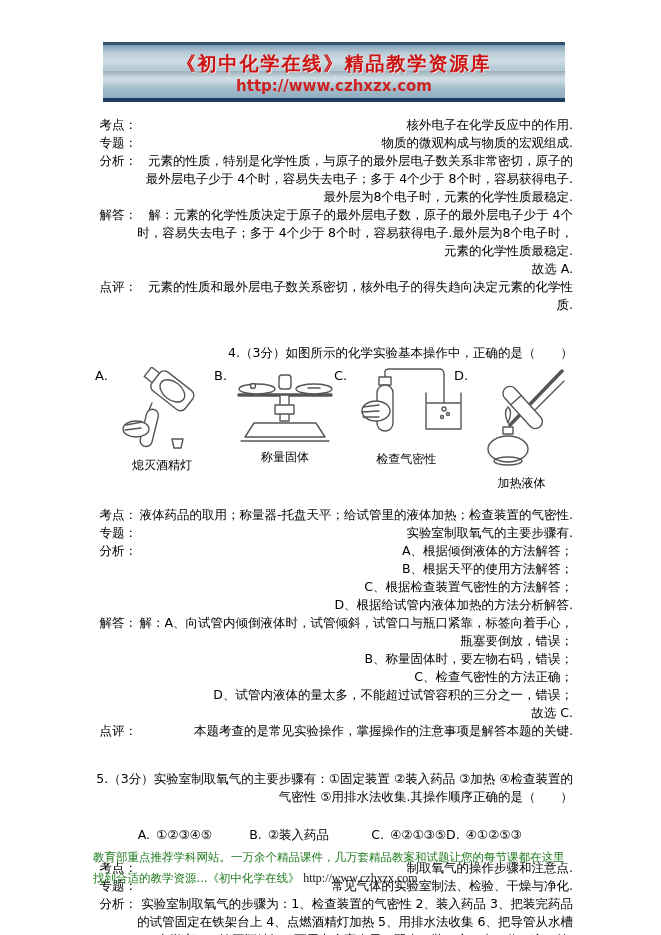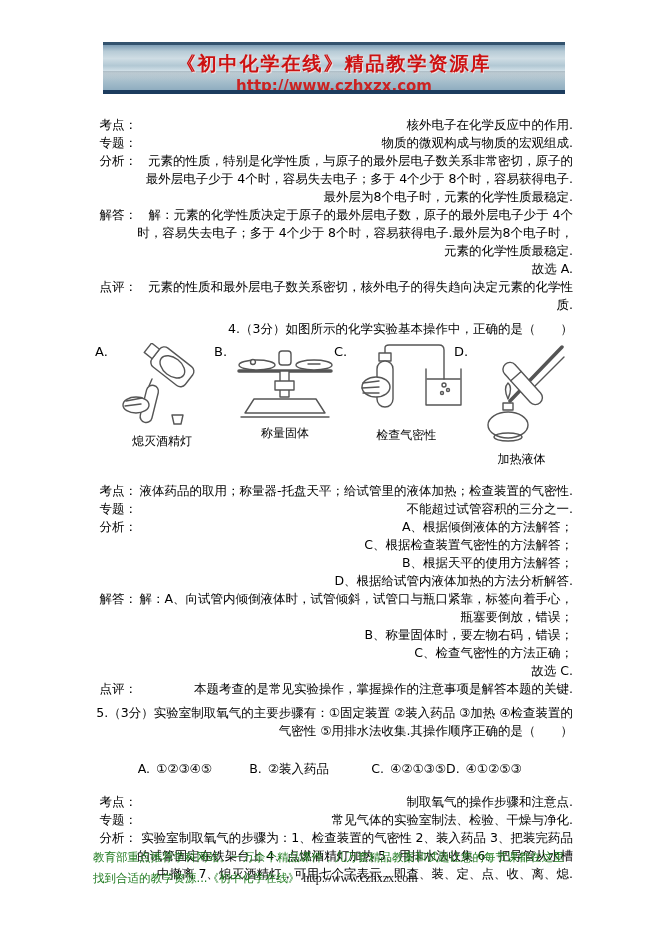--- a/index.html
+++ b/index.html
@@ -2,21 +2,21 @@
 <html><head>
 <meta charset="utf-8">
 <style>
   * { box-sizing: border-box; }
   html,body { margin:0; padding:0; background:#ffffff; }
   body { width:661px; height:935px; font-family:"DejaVu Sans", sans-serif; color:#000; }
   .page { position:relative; width:661px; height:935px; background:#fff; overflow:hidden; }
 
   
   .banner {
-    position:absolute; left:103px; top:42px; width:462px; height:52px;
+    position:absolute; left:103px; top:42px; width:462px; height:60px;
     border-top:3px solid #33536e; border-bottom:4px solid #1c3c5e;
     background:
       linear-gradient(180deg, #7d9db5 0%, #b7cbd6 14%, #cfdde4 30%,
                       #b2c8d4 46%, #dce8ee 62%, #a7bfcc 80%, #8fadc0 100%);
     text-align:center; overflow:hidden;
   }
   .banner::after{
     content:""; position:absolute; left:0; right:0; top:26px; height:10px;
     background:linear-gradient(180deg, rgba(60,80,95,.25), rgba(255,255,255,0));
   }
@@ -29,21 +29,21 @@
     text-decoration:none; position:relative; z-index:2;
   }
 
   
   .content { position:absolute; left:95px; top:116px; width:478px;
              font-size:12.5px; line-height:18px;text-align:right; }
   .qa-row { display:flex; }
   .qa-label { flex:0 0 42px; white-space:nowrap; }
   .qa-text { flex:1; }
 
-  .q-stem { margin-top:6px; }
+  .q-stem { margin-top:30px; }
   .q-stem span { display:inline; }
 
   
   .figure-row { display:flex; margin-top:5px; align-items:flex-start; }
   .fig { display:flex; width:120px; }
   .fig-key { font-size:13px; margin-right:2px; }
   .fig-body { display:flex; flex-direction:column; align-items:center; flex:1; }
   .fig-caption { font-size:12px; margin-top:1px; white-space:nowrap; }
   .art { display:block; }
   .art path, .art rect, .art line, .art ellipse, .art circle, .art polyline {
@@ -195,49 +195,53 @@
       </div>
     </div>
 
     <div class="answers">
       <div class="qa-row">
         <span class="qa-label">考点：</span>
         <span class="qa-text">液体药品的取用；称量器-托盘天平；给试管里的液体加热；检查装置的气密性.</span>
       </div>
       <div class="qa-row">
         <span class="qa-label">专题：</span>
-        <span class="qa-text">不能超过试管容积的三分之一.</span>
+        <span class="qa-text">实验室制取氧气的主要步骤有.</span>
       </div>
       <div class="qa-row">
         <span class="qa-label">分析：</span>
         <span class="qa-text">A、根据倾倒液体的方法解答；</span>
       </div>
       <div class="qa-row">
         <span class="qa-label"></span>
+        <span class="qa-text">B、根据天平的使用方法解答；</span>
+      </div>
+      <div class="qa-row">
+        <span class="qa-label"></span>
         <span class="qa-text">C、根据检查装置气密性的方法解答；</span>
-      </div>
-      <div class="qa-row">
-        <span class="qa-label"></span>
-        <span class="qa-text">B、根据天平的使用方法解答；</span>
       </div>
       <div class="qa-row">
         <span class="qa-label"></span>
         <span class="qa-text">D、根据给试管内液体加热的方法分析解答.</span>
       </div>
       <div class="qa-row">
         <span class="qa-label">解答：</span>
         <span class="qa-text">解：A、向试管内倾倒液体时，试管倾斜，试管口与瓶口紧靠，标签向着手心，瓶塞要倒放，错误；</span>
       </div>
       <div class="qa-row">
         <span class="qa-label"></span>
         <span class="qa-text">B、称量固体时，要左物右码，错误；</span>
       </div>
       <div class="qa-row">
         <span class="qa-label"></span>
         <span class="qa-text">C、检查气密性的方法正确；</span>
+      </div>
+      <div class="qa-row">
+        <span class="qa-label"></span>
+        <span class="qa-text">D、试管内液体的量太多，不能超过试管容积的三分之一，错误；</span>
       </div>
       <div class="qa-row">
         <span class="qa-label"></span>
         <span class="qa-text">故选 C.</span>
       </div>
       <div class="qa-row">
         <span class="qa-label">点评：</span>
         <span class="qa-text">本题考查的是常见实验操作，掌握操作的注意事项是解答本题的关键.</span>
       </div>
     </div>

